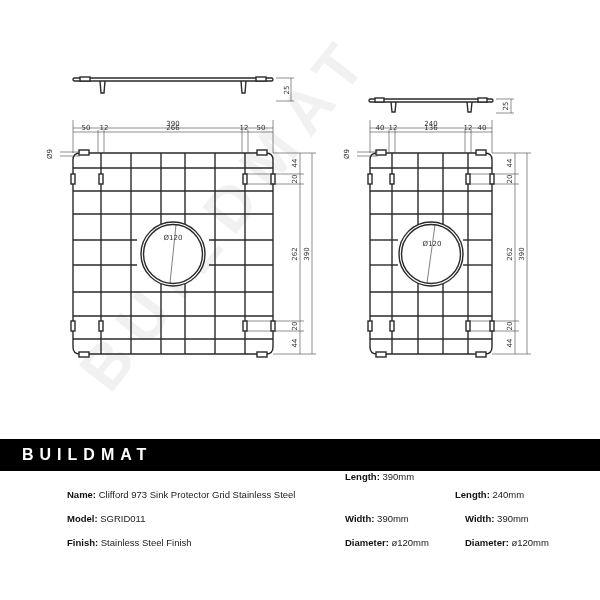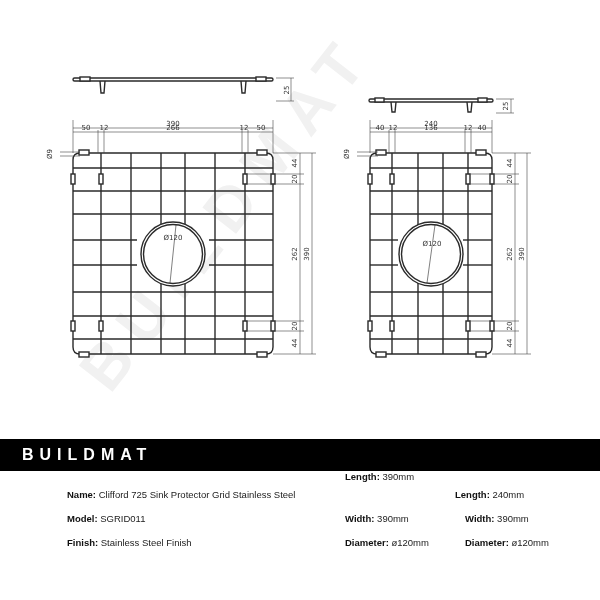--- a/index.html
+++ b/index.html
@@ -190,21 +190,21 @@
     <text class="dimtxt" transform="translate(512,326) rotate(-90)" text-anchor="middle">20</text>
     <text class="dimtxt" transform="translate(512,343) rotate(-90)" text-anchor="middle">44</text>
   </g>
 </svg>
 </div>
 
 <div class="band">
   <span class="brand">BUILDMAT</span>
 </div>
 
-<div class="spec" style="left:20px; top:489px;"><b>Name:</b> <span>Clifford 725 Sink Protector Grid Stainless Steel</span></div>
+<div class="spec" style="left:20px; top:489px;"><b>Name:</b> <span>Clifford 973 Sink Protector Grid Stainless Steel</span></div>
 <div class="spec" style="left:20px; top:513px;text-align:right;"><b>Model:</b> <span>SGRID011</span></div>
 <div class="spec" style="left:20px; top:537px;"><b>Finish:</b> <span>Stainless Steel Finish</span></div>
 
 <div class="spec" style="left:298px; top:471px;"><b>Length:</b> <span>390mm</span></div>
 <div class="spec" style="left:298px; top:513px;"><b>Width:</b> <span>390mm</span></div>
 <div class="spec" style="left:298px; top:537px;"><b>Diameter:</b> <span>ø120mm</span></div>
 
 <div class="spec" style="left:408px; top:489px;"><b>Length:</b> <span>240mm</span></div>
 <div class="spec" style="left:418px; top:513px;"><b>Width:</b> <span>390mm</span></div>
 <div class="spec" style="left:418px; top:537px;"><b>Diameter:</b> <span>ø120mm</span></div>

